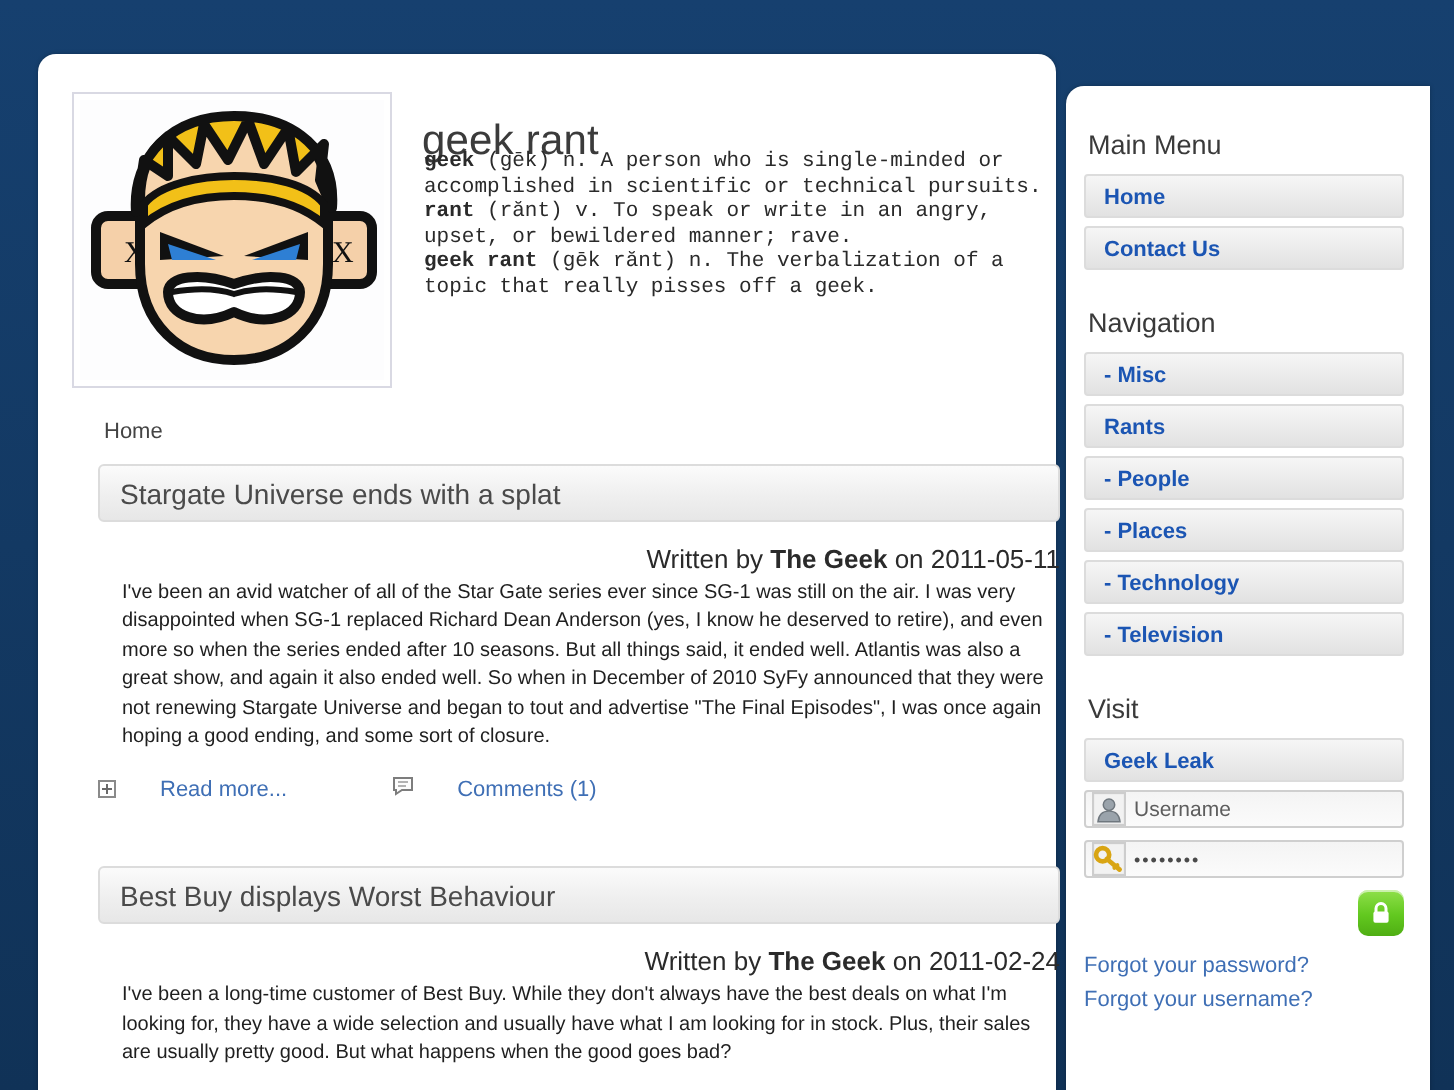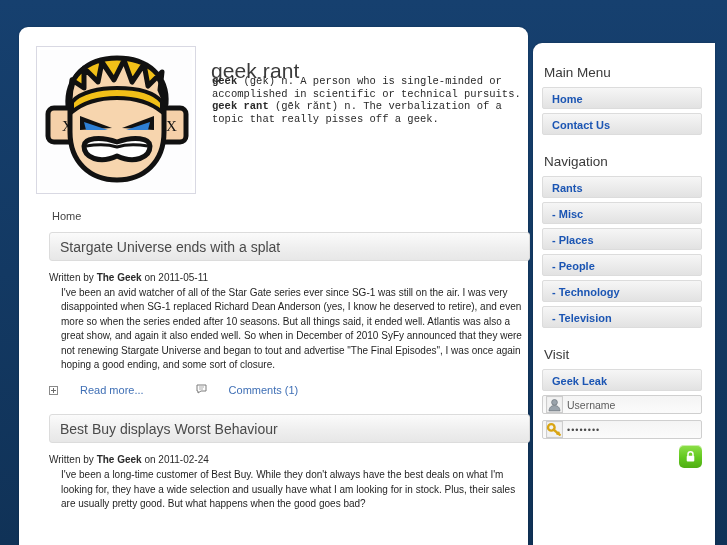--- a/index.html
+++ b/index.html
@@ -109,22 +109,23 @@
     border: 1px solid #dcdcdc;
     border-radius: 3px;
     font-size: 14px;
     color: #4a4a4a;
     font-weight: normal;
     white-space: nowrap;
     overflow: hidden;
   }
   .byline {
     margin: 11px 0 3px 0;
-    font-size: 10px;
+    font-size: 13px;
     color: #2a2a2a;
+    text-align: right;
   }
   .byline b { font-weight: bold; }
   .article-body {
     margin: 0 0 0 12px;
     font-size: 10px;
     line-height: 14.4px;
     color: #1f1f1f;
     text-align: left;
   }
   .article-links {
@@ -262,20 +263,21 @@
             <path d="M44 96 C44 88 60 86 77 92 C94 86 110 88 110 96 C110 108 94 114 77 106 C60 114 44 108 44 96 Z" fill="#ffffff" stroke="#111" stroke-width="5" stroke-linejoin="round"></path>
             <path d="M46 96 C58 94 68 94 77 97 C86 94 96 94 108 96" fill="none" stroke="#111" stroke-width="3"></path>
           </svg>
         </div>
       </div>
 
       <h1 id="site-title">geek rant</h1>
 
       <div id="definitions">
         <div><b>geek</b><span> (gēk) n. A person who is single-minded or accomplished in scientific or technical pursuits.</span></div>
+        <div><b>rant</b><span> (rănt) v. To speak or write in an angry, upset, or bewildered manner; rave.</span></div>
         <div><b>geek rant</b><span> (gēk rănt) n. The verbalization of a topic that really pisses off a geek.</span></div>
       </div>
     </div>
 
     <div id="breadcrumb">Home</div>
 
     <div id="content">
 
       <div class="article">
         <div class="article-head">Stargate Universe ends with a splat</div>
@@ -293,21 +295,21 @@
           <span class="ico">
             <svg width="11" height="10" viewBox="0 0 11 10">
                 <path d="M1 1 h9 v6 h-5 l-3 2 v-2 h-1 z" fill="#fdfdfd" stroke="#7d7d7d" stroke-width="1"></path>
                 <path d="M3 3 h5 M3 5 h4" stroke="#9a9a9a" stroke-width="0.8"></path>
               </svg>
           </span>
           <a href="#">Comments (1)</a>
         </div>
       </div>
 
-      <div class="article" style="margin-top:18px">
+      <div class="article" style="margin-top:32px">
         <div class="article-head">Best Buy displays Worst Behaviour</div>
         <div class="byline">
           <span>Written by</span>
           <b>The Geek</b>
           <span>on</span>
           <span>2011-02-24</span>
         </div>
         <div class="article-body">I've been a long-time customer of Best Buy.  While they don't always have the best deals on what I'm looking for, they have a wide selection and usually have what I am looking for in stock.  Plus, their sales are usually pretty good.  But what happens when the good goes bad?</div>
       </div>
 
@@ -323,30 +325,30 @@
             <a href="#">Home</a>
           </li>
         <li>
             <a href="#">Contact Us</a>
           </li>
       </ul>
 
       <div class="side-heading spaced">Navigation</div>
       <ul class="menu">
         <li>
+            <a href="#">- Misc</a>
+          </li>
+        <li>
             <a href="#">Rants</a>
           </li>
         <li>
-            <a href="#">- Misc</a>
+            <a href="#">- People</a>
           </li>
         <li>
             <a href="#">- Places</a>
-          </li>
-        <li>
-            <a href="#">- People</a>
           </li>
         <li>
             <a href="#">- Technology</a>
           </li>
         <li>
             <a href="#">- Television</a>
           </li>
       </ul>
 
       <div class="side-heading spaced">Visit</div>
@@ -379,18 +381,22 @@
 
         <div id="login-row">
           <button id="login-btn" title="Log in">
             <svg width="13" height="13" viewBox="0 0 13 13">
               <path d="M4 6 V4.3 a2.5 2.5 0 0 1 5 0 V6" fill="none" stroke="#ffffff" stroke-width="1.5"></path>
               <rect x="2.7" y="5.8" width="7.6" height="5.6" rx="1" fill="#ffffff"></rect>
             </svg>
           </button>
         </div>
 
+        <div class="forgot">
+          <a href="#">Forgot your password?</a>
+          <a href="#">Forgot your username?</a>
+        </div>
       </div>
 
     </div>
   </div>
 
 </div>
 
 </body></html>

